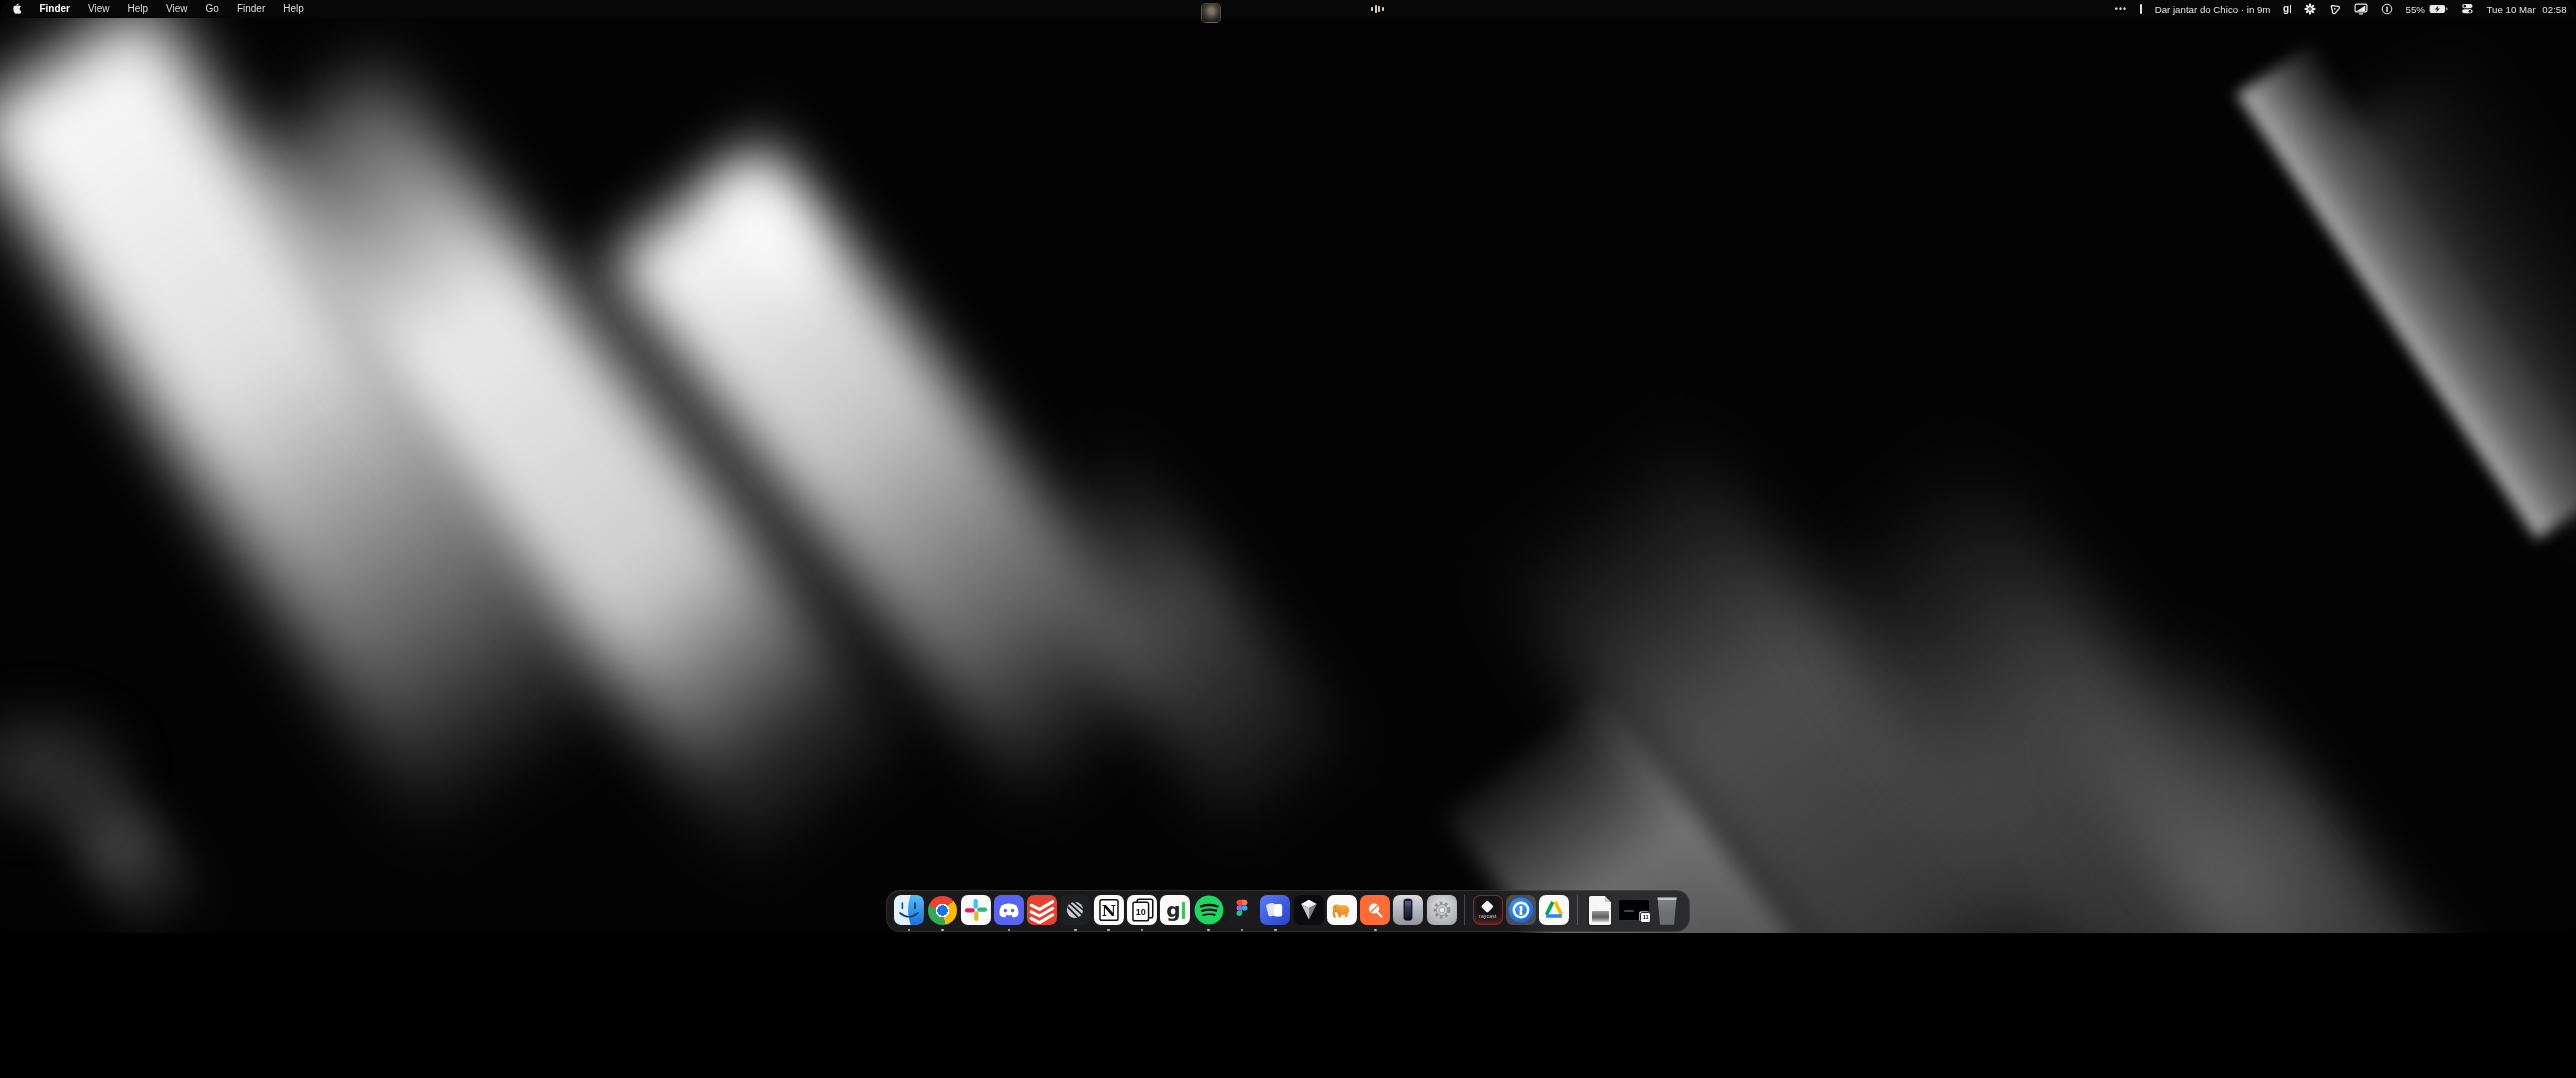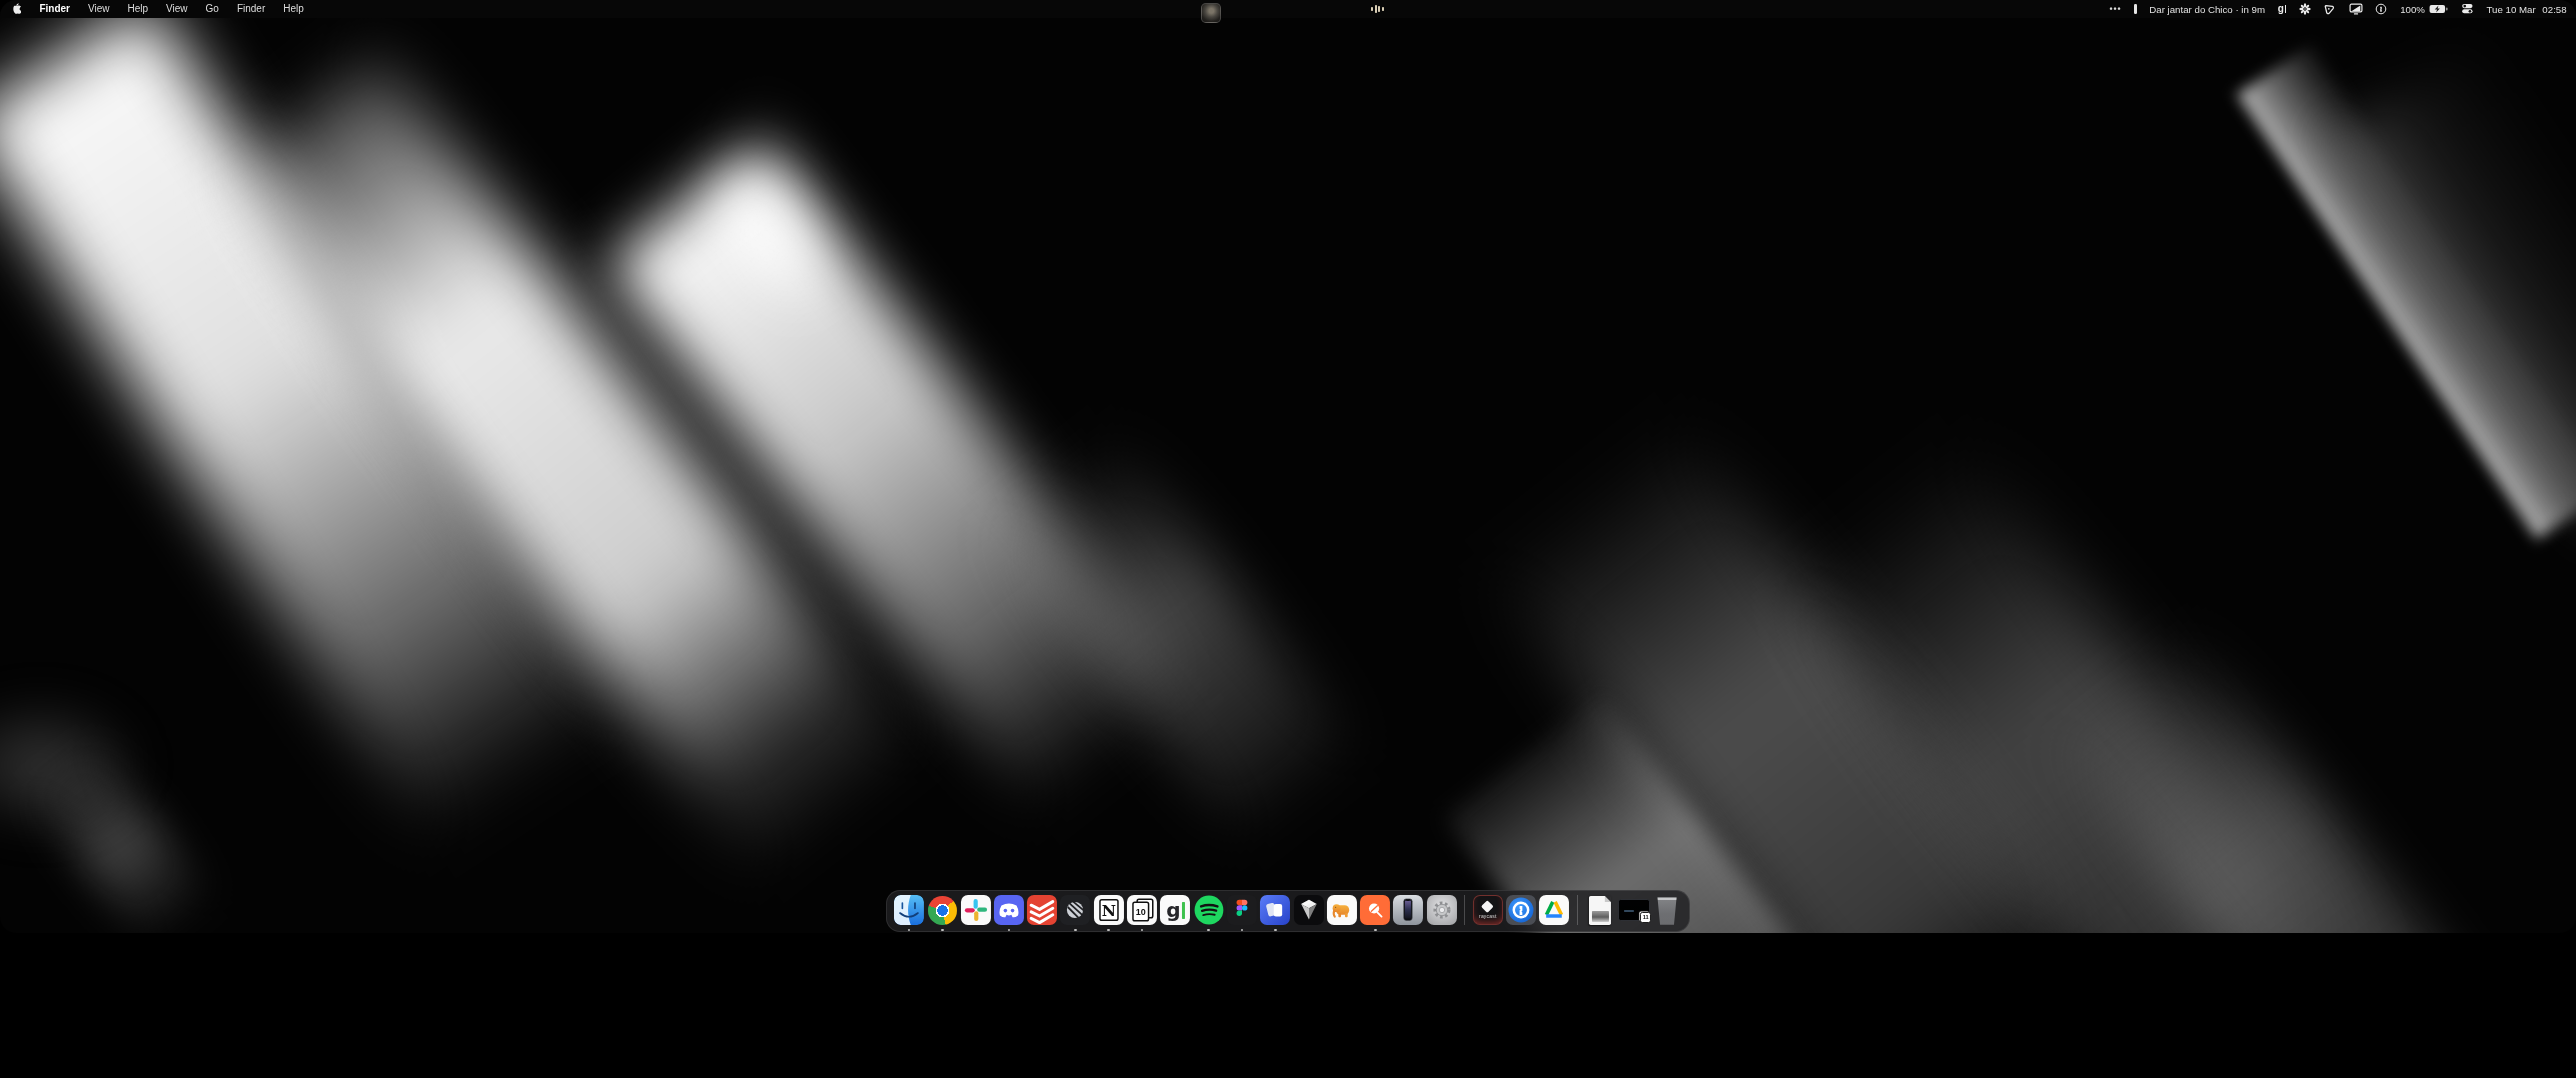--- a/index.html
+++ b/index.html
@@ -176,21 +176,21 @@
           <rect x="9" y="19" width="8" height="2.2" rx="1.1" fill="#ececec"></rect>
         </svg>
       </span>
       <span class="mb-ico">
         <svg width="12" height="12" viewBox="0 0 24 24">
           <circle cx="12" cy="12" r="9.6" fill="none" stroke="#ececec" stroke-width="2"></circle>
           <path d="M10.4 7.5 h3.2 v5.2 l-1.1 1 1.1 1 v2.8 h-3.2 v-5.2 l1.1-1 -1.1-1 Z" fill="#ececec"></path>
         </svg>
       </span>
       <span class="batt-group">
-        <span class="txt">100%</span>
+        <span class="txt">55%</span>
         <svg width="19.5" height="10" viewBox="0 0 34 17">
           <rect x="1" y="1.5" width="27" height="14" rx="3.5" fill="#e9e9e9"></rect>
           <rect x="29.5" y="6" width="3" height="5" rx="1.5" fill="rgba(233,233,233,.6)"></rect>
           <path d="M16.5 2.5 L10 9.5 L14 9.5 L12.5 14.8 L19 7.8 L15 7.8 Z" fill="#1b1b1b"></path>
         </svg>
       </span>
       <span class="mb-ico">
         <svg width="12.7" height="11.4" viewBox="0 0 24 22">
           <rect x="2" y="2" width="20" height="8" rx="4" fill="#ececec"></rect>
           <circle cx="7" cy="6" r="2.6" fill="#111"></circle>

